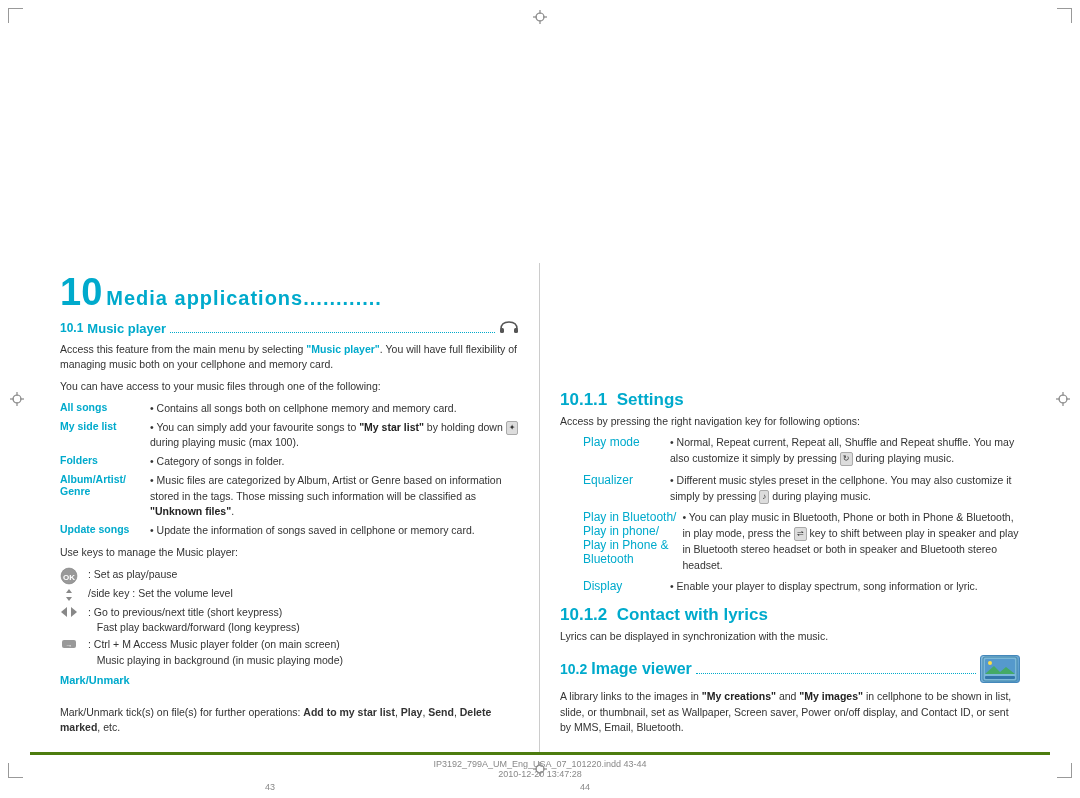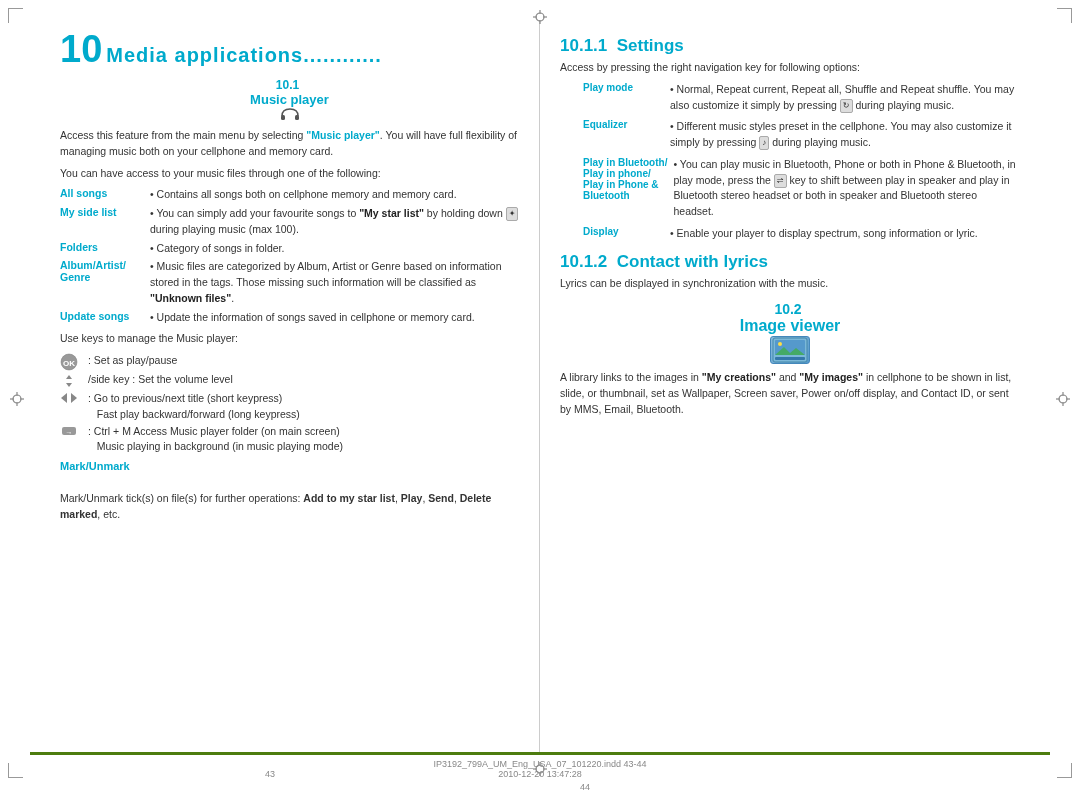--- a/index.html
+++ b/index.html
@@ -48,20 +48,21 @@
     .crosshair svg { width: 14px; height: 14px; }
     .top-cross { top: 10px; left: 50%; transform: translateX(-50%); }
     .bottom-cross { bottom: 22px; left: 50%; transform: translateX(-50%); }
     .left-cross { left: 10px; top: 50%; transform: translateY(-50%); }
     .right-cross { right: 10px; top: 50%; transform: translateY(-50%); }
 
     .two-columns {
       display: flex;
       flex: 1;
       gap: 0;
+      align-items: flex-end;
     }
 
     .left-col {
       width: 50%;
       padding: 10px 20px 10px 30px;
       border-right: 1px solid #ccc;
     }
 
     .right-col {
       width: 50%;
@@ -84,21 +85,20 @@
       font-size: 20px;
       font-weight: 900;
       color: #00aacc;
       letter-spacing: 1px;
     }
 
     .section-title {
       display: flex;
       align-items: center;
       margin-bottom: 6px;
-      flex-direction: column;
     }
     .section-number {
       font-size: 12px;
       font-weight: bold;
       color: #00aacc;
       margin-right: 4px;
     }
     .section-text {
       font-size: 13px;
       font-weight: bold;
@@ -177,23 +177,23 @@
       margin-bottom: 4px;
       margin-top: 6px;
     }
 
     .right-feature-row {
       display: flex;
       align-items: flex-start;
       margin-bottom: 6px;
     }
     .right-feature-label {
-      font-weight: bold;
-      color: #00aacc;
-      font-size: 10px;
+      font-weight: normal;
+      color: #00aacc;
+      font-size: 12px;
       min-width: 110px;
       padding-right: 6px;
       flex-shrink: 0;
       padding-left: 23px;
     }
     .right-feature-desc {
       font-size: 10.5px;
       line-height: 1.5;
       color: #333;
       flex: 1;
@@ -442,17 +442,17 @@
         <p class="body-text">
           A library links to the images in <span class="bold-black">"My creations"</span> and <span class="bold-black">"My images"</span> in cellphone to be shown in list, slide, or thumbnail, set as Wallpaper, Screen saver, Power on/off display, and Contact ID, or sent by MMS, Email, Bluetooth.
         </p>
       </div>
 
     </div>
   </div>
 
   <div class="page-footer">
     <span>IP3192_799A_UM_Eng_USA_07_101220.indd  43-44</span>
-    <span style="position:absolute;left:265px;bottom:19px;">43</span>
+    <span style="position:absolute;left:265px;bottom:6px;">43</span>
     <span style="position:absolute;left:580px;bottom:6px;">44</span>
     <span>2010-12-20  13:47:28</span>
   </div>
 </div>
 
 </body></html>

